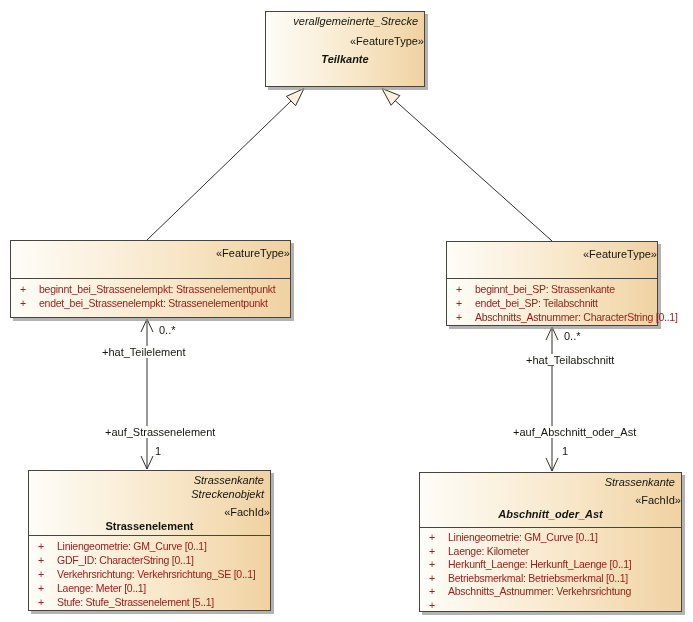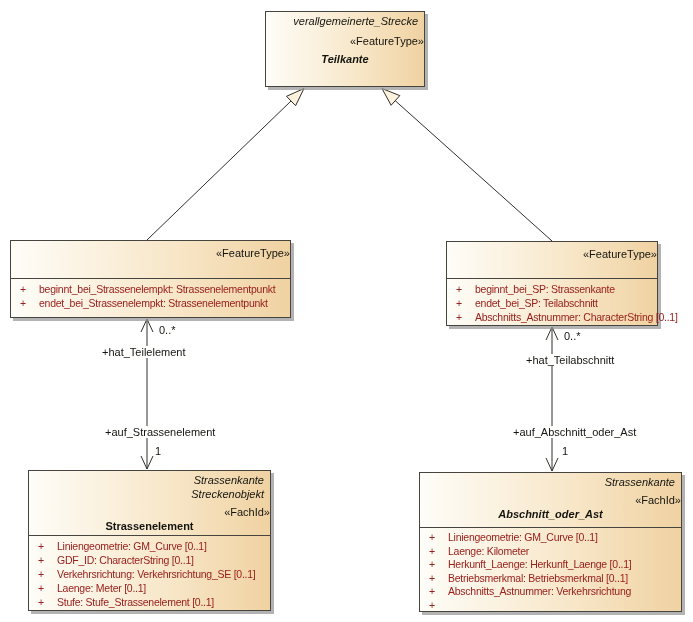--- a/index.html
+++ b/index.html
@@ -127,21 +127,21 @@
       <div class="attr">
         <span class="vis">+</span>
         <span>Verkehrsrichtung: Verkehrsrichtung_SE [0..1]</span>
       </div>
       <div class="attr">
         <span class="vis">+</span>
         <span>Laenge: Meter [0..1]</span>
       </div>
       <div class="attr">
         <span class="vis">+</span>
-        <span>Stufe: Stufe_Strassenelement [0..1]</span>
+        <span>Stufe: Stufe_Strassenelement [5..1]</span>
       </div>
     </div>
   </div>
 
   <div class="uml-class" style="left:419px;top:472px;width:263px;height:140px;">
     <div class="compartment header" style="height:54px;">
       <div class="parent-names">
         <div>Strassenkante</div>
       </div>
       <div class="stereotype" style="margin-top:4px;">«FachId»</div>

